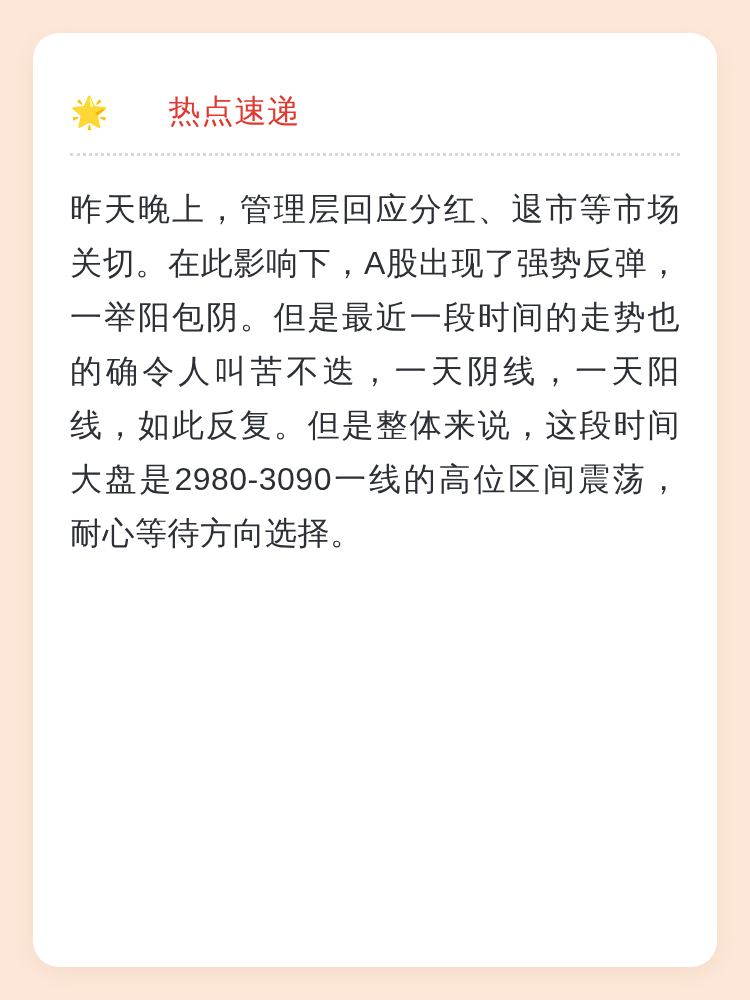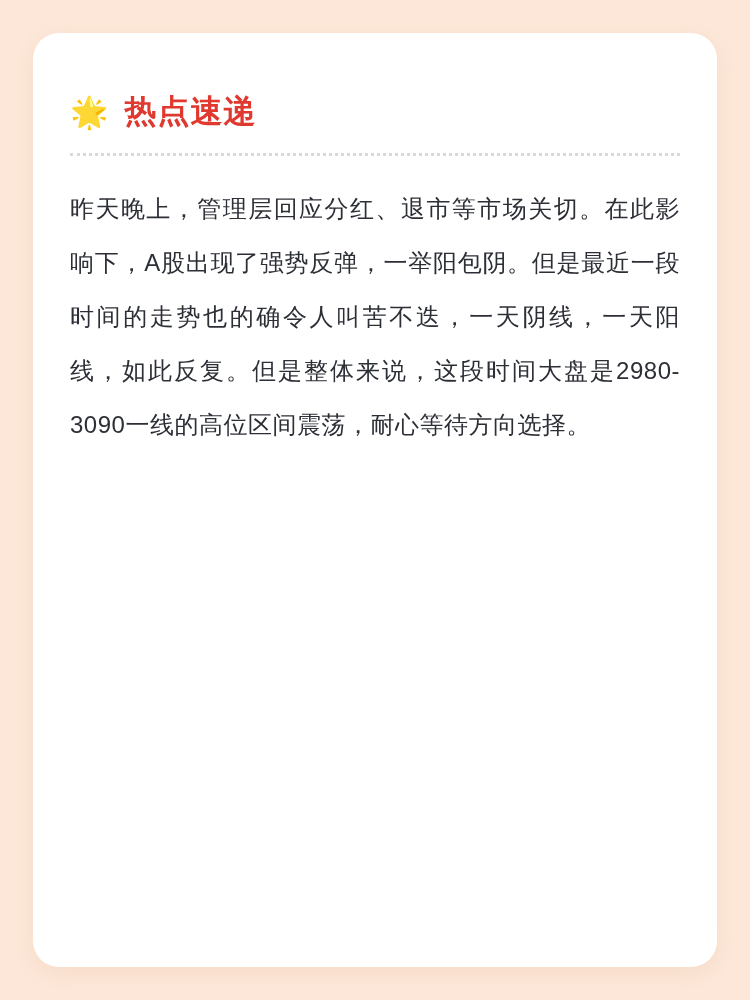--- a/index.html
+++ b/index.html
@@ -30,32 +30,33 @@
     gap: 16px;
     height: 44px;
   }
   .star-icon {
     font-size: 31px;
     line-height: 1;
     flex: 0 0 auto;
   }
   .page-title {
     font-size: 32px;
-    font-weight: 700;
+    font-weight: 400;
     color: #e0392f;
     letter-spacing: 1px;
+    margin-left: 44px;
   }
   .divider {
     border: none;
     border-top: 3px dotted #d9d9d9;
     margin-top: 19px;
     height: 0;
   }
   .body-text .para {
-    font-size: 24px;
+    font-size: 32px;
     line-height: 54px;
     font-weight: 500;
     color: #2c2f36;
     text-align: justify;
     letter-spacing: 0.5px;
     margin-top: 26px;
   }
 </style>
 </head>
 <body>

